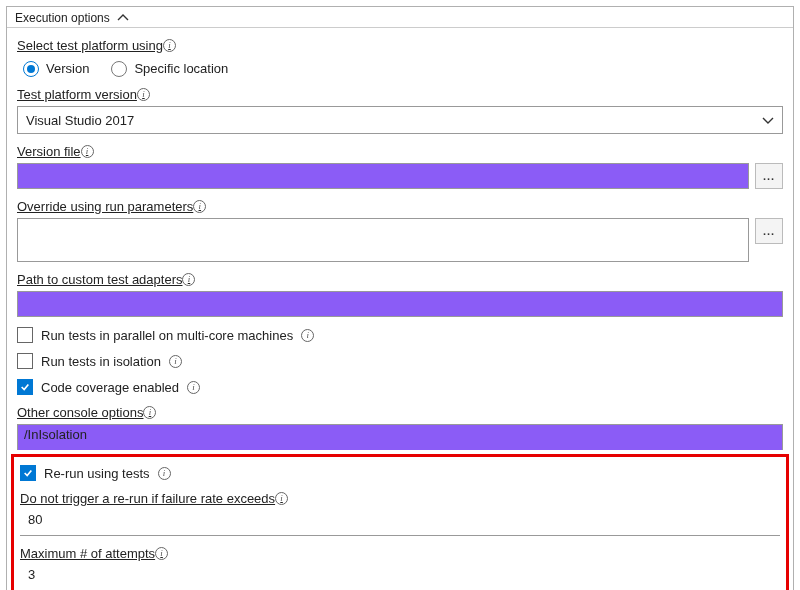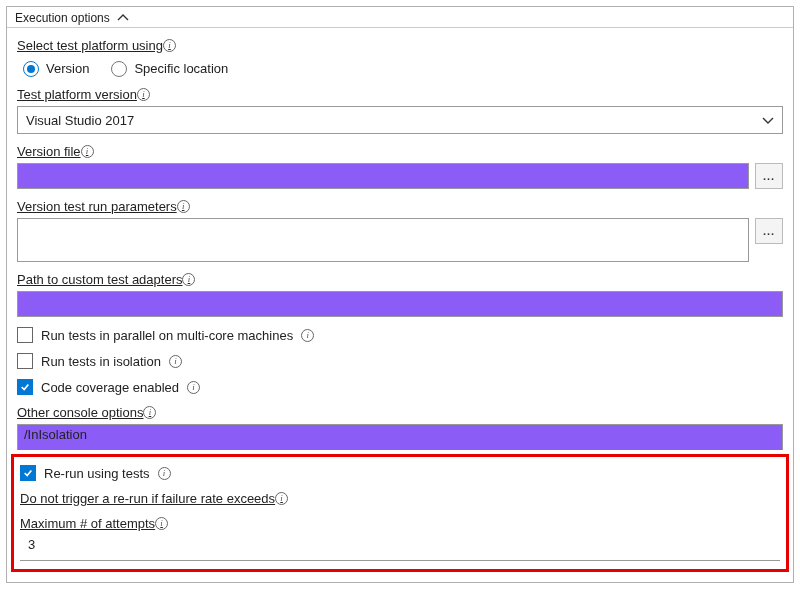--- a/index.html
+++ b/index.html
@@ -220,21 +220,21 @@
   <div class="label-row">
     <span>Version file</span>
     <span class="info-icon">i</span>
   </div>
   <div class="input-row">
     <div class="text-input"></div>
     <div class="more-btn">...</div>
   </div>
 
   <div class="label-row">
-    <span>Version test run parameters</span>
+    <span>Override using run parameters</span>
     <span class="info-icon">i</span>
   </div>
   <div class="input-row">
     <div class="textarea"></div>
     <div class="more-btn">...</div>
   </div>
 
   <div class="label-row">
     <span>Path to custom test adapters</span>
     <span class="info-icon">i</span>
@@ -282,20 +282,21 @@
           </svg>
       </span>
       <span>Re-run using tests</span>
       <span class="info-icon">i</span>
     </div>
 
     <div class="label-row">
       <span>Do not trigger a re-run if failure rate exceeds</span>
       <span class="info-icon">i</span>
     </div>
+    <div class="value-input">80</div>
 
     <div class="label-row">
       <span>Maximum # of attempts</span>
       <span class="info-icon">i</span>
     </div>
     <div class="value-input">3</div>
 
   </div>
 
 </div>

